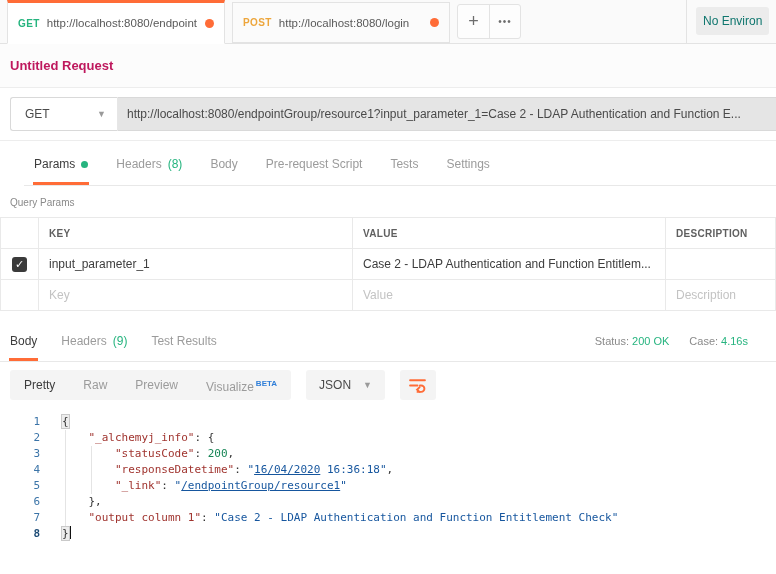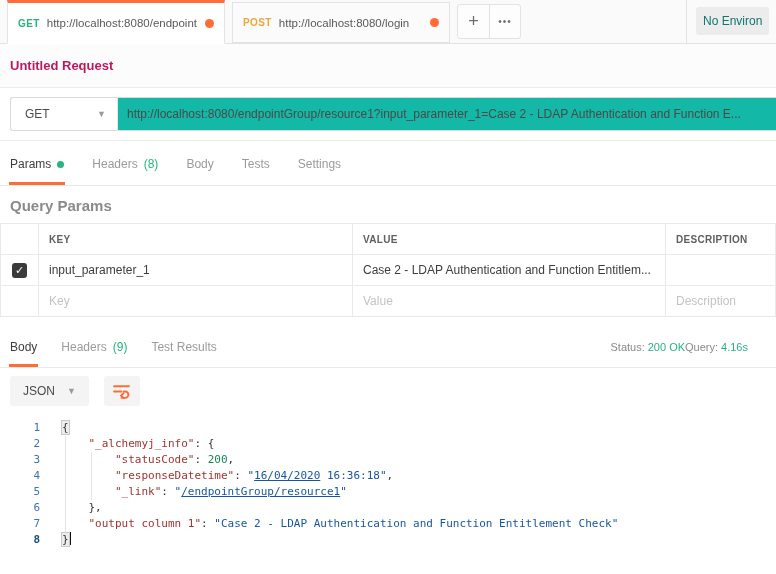--- a/index.html
+++ b/index.html
@@ -36,41 +36,41 @@
                border-bottom:1px solid #ededed; background:#fcfcfc; }
   .page-title { font-size:13px; font-weight:700; color:#be185d; }
 
   
   .url-row { display:flex; align-items:center; padding:9px 0 9px 10px; border-bottom:1px solid #ededed; }
   .method-select { width:108px; height:34px; border:1px solid #d9d9d9; border-right:1px solid #e6e6e6;
                    border-radius:3px 0 0 3px; background:#fff; display:flex; align-items:center;
                    justify-content:space-between; padding:0 11px 0 14px; color:#4a4a4a; }
   .chev { color:#9a9a9a; font-size:9px; line-height:1; }
   .url-field { flex:1; height:34px; border:1px solid #d9d9d9; border-left:none; border-right:none;
-               background:#14b8a6; display:flex; align-items:center; padding:4px 9px;
+               background:#e5e5e5; display:flex; align-items:center; padding:4px 9px;
                white-space:nowrap; overflow:hidden; color:#4a4a4a; }
 
   
   .tabs-row { display:flex; align-items:flex-end; padding:0 10px; gap:28px;
               border-bottom:1px solid #e8e8e8; }
-  .req-tabs { height:45px; }
+  .req-tabs { height:45px;margin-left:24px; }
   .resp-tabs { height:42px; margin-top:9px; align-items:center; gap:24px; }
   .ptab { position:relative; color:#9b9b9b; font-size:12px; display:flex; align-items:center;
           gap:6px; padding-bottom:14px; white-space:nowrap; }
   .resp-tabs .ptab { height:100%; padding-bottom:0; }
   .ptab.active { color:#3d3d3d; }
   .ptab.active::after { content:""; position:absolute; left:-1px; right:-1px; bottom:0;
                         height:3px; background:#FF6C37; }
   .green-dot { width:7px; height:7px; border-radius:50%; background:#26B47F; }
   .count { color:#26B47F; }
-  .resp-meta { margin-left:auto; display:flex; font-size:11px; color:#8a8a8a;
+  .resp-meta { margin-left:auto; display:flex; gap:20px; font-size:11px; color:#8a8a8a;
                padding-right:18px; align-items:center; }
   .meta-val { color:#26B47F; margin-left:3px; }
 
-  .section-label { color:#8a8a8a; font-size:15px; padding:11px 10px 9px;font-weight:bold; }
+  .section-label { color:#8a8a8a; font-size:10px; padding:11px 10px 9px; }
 
   
   .qp-table { width:100%; border-collapse:collapse; table-layout:fixed;border-radius:20px; }
   .qp-table th, .qp-table td { border:1px solid #e9e9e9; height:31px; padding:0 10px;
                                overflow:hidden; white-space:nowrap; }
   .qp-table th { text-align:left; font-size:10px; font-weight:700; color:#5f5f5f; letter-spacing:.3px; }
   .qp-table .c-check { width:38px; padding:0; }
   .qp-table .c-key { width:314px; }
   .qp-table .c-val { width:313px; }
   .qp-table td.ph { color:#c3c3c3; }
@@ -148,20 +148,23 @@
   <div class="ptab active">
     <span>Params</span>
     <span class="green-dot"></span>
   </div>
   <div class="ptab">
     <span>Headers</span>
     <span class="count">(8)</span>
   </div>
   <div class="ptab">
     <span>Body</span>
+  </div>
+  <div class="ptab">
+    <span>Pre-request Script</span>
   </div>
   <div class="ptab">
     <span>Tests</span>
   </div>
   <div class="ptab">
     <span>Settings</span>
   </div>
 </div>
 
 <div class="section-label">Query Params</div>
@@ -200,26 +203,34 @@
     <span class="count">(9)</span>
   </div>
   <div class="ptab">
     <span>Test Results</span>
   </div>
   <div class="resp-meta">
     <span>
       <span>Status:</span><span class="meta-val">200 OK</span>
     </span>
     <span>
-      <span>Query:</span><span class="meta-val">4.16s</span>
+      <span>Case:</span><span class="meta-val">4.16s</span>
     </span>
   </div>
 </div>
 
 <div class="view-row">
+  <div class="mode-group">
+    <span class="mode active">Pretty</span>
+    <span class="mode">Raw</span>
+    <span class="mode">Preview</span>
+    <span class="mode">
+      <span>Visualize</span><span class="beta">BETA</span>
+    </span>
+  </div>
   <div class="format-select">
     <span>JSON</span>
     <span class="chev">▼</span>
   </div>
   <div class="wrap-btn">
     <svg width="17" height="17" viewBox="0 0 16 16">
       <g stroke="#FF6C37" stroke-width="1.8" fill="none" stroke-linecap="round">
         <path d="M1 3h14"></path>
         <path d="M1 8h7"></path>
         <path d="M10.3 8h1.2a3 3 0 0 1 0 6H8"></path>

